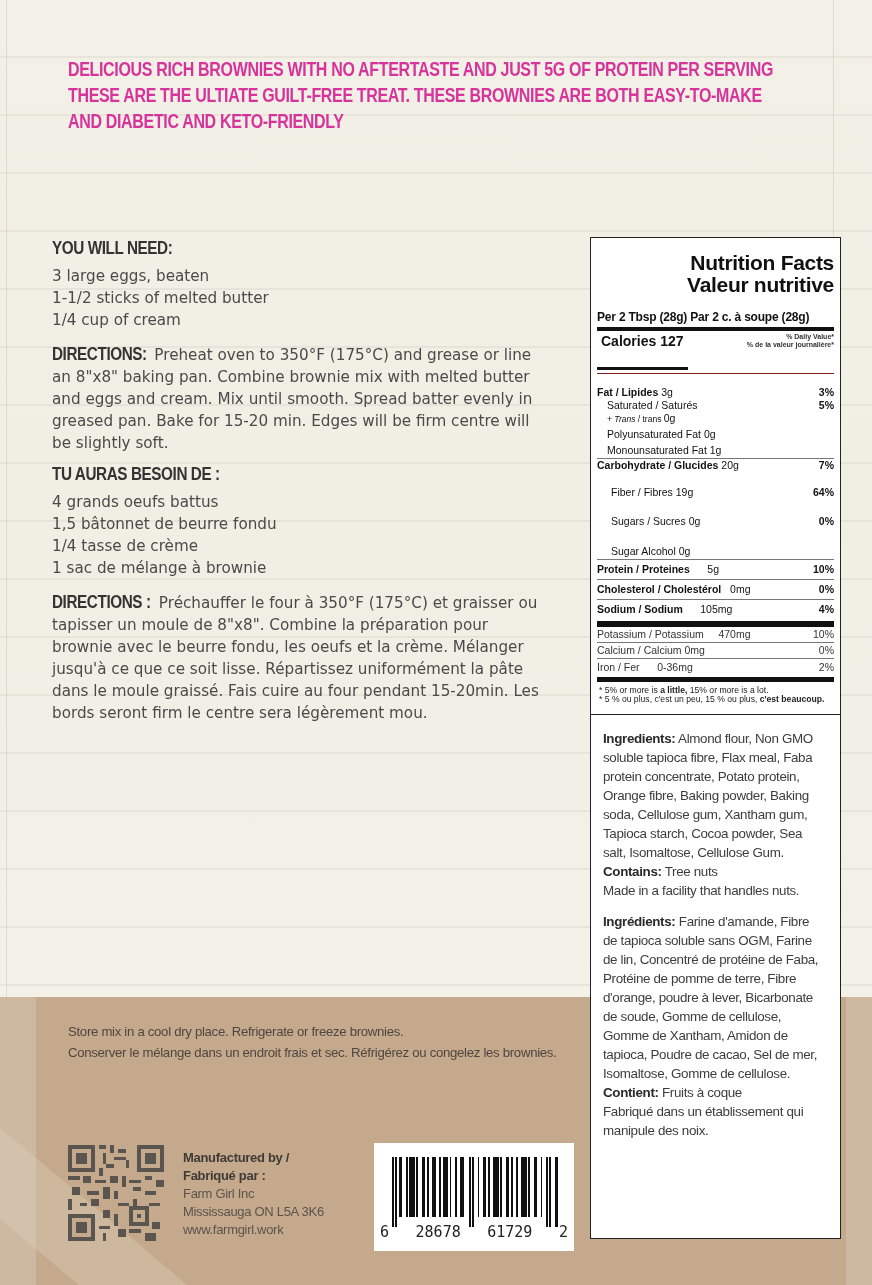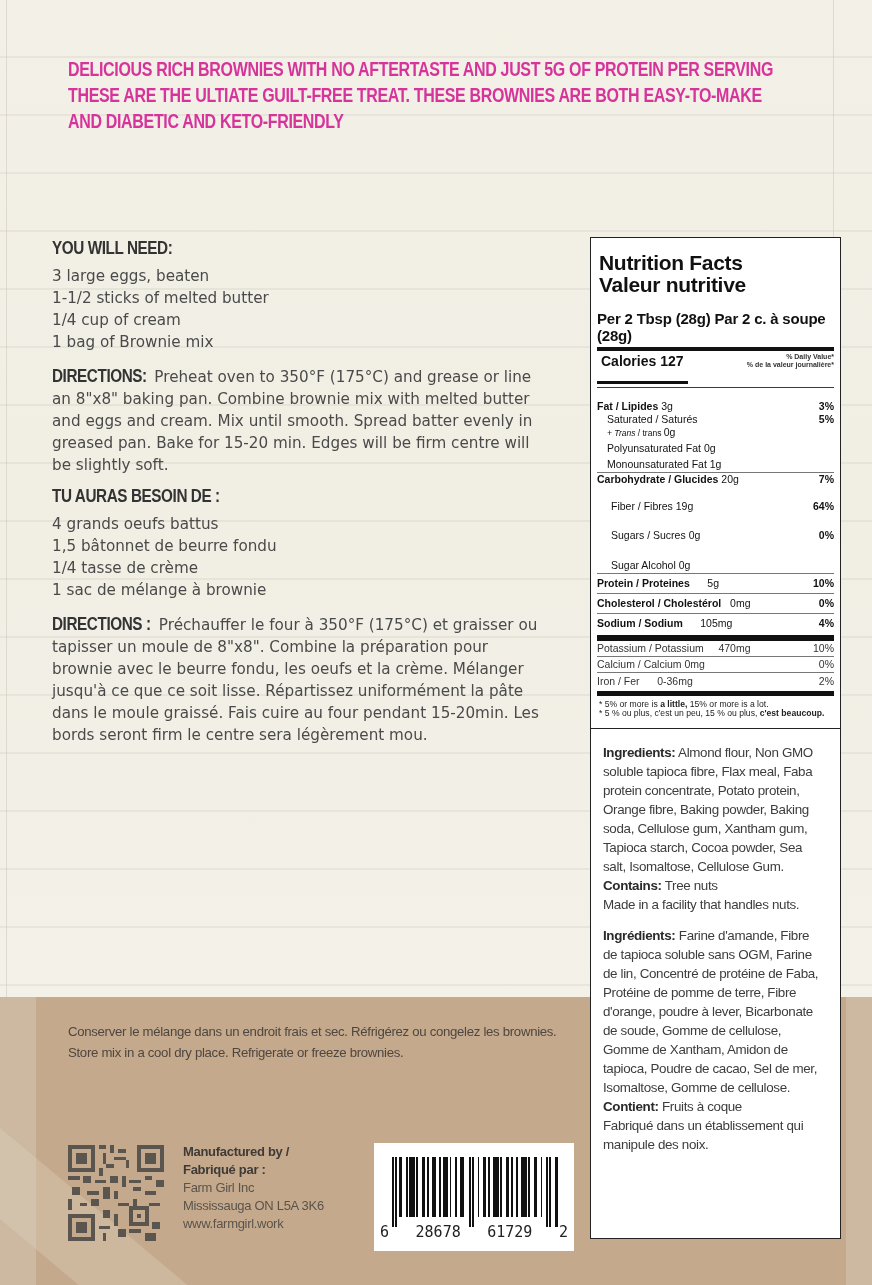--- a/index.html
+++ b/index.html
@@ -45,24 +45,24 @@
   .dir { margin-top: 12px; font-size: 15.2px; line-height: 22px; color: #4a4a4a; }
   .dir .heading { margin-right: -14px; }
   .section-fr { margin-top: 10px; }
 
   .nf {
     position: absolute; left: 590px; top: 237px; width: 251px; height: 1002px;
     background: #fff; border: 1.5px solid #222;
     font-family: "Liberation Sans", sans-serif; color: #111;
   }
   .nf-inner { padding: 14px 6px 0 6px; }
-  .nf-title { font-size: 21px; font-weight: bold; line-height: 22px; letter-spacing: -0.3px; padding-left: 2px; }
-  .nf-serv { margin-top: 14px; font-size: 15px; font-weight: bold; border-bottom: 4px solid #111; padding-bottom: 3px; letter-spacing: -0.2px; }
+  .nf-title { font-size: 21px; font-weight: bold; line-height: 22px; letter-spacing: -0.3px; padding-left: 2px; text-align: right; }
+  .nf-serv { margin-top: 14px; font-size: 12px; font-weight: bold; border-bottom: 4px solid #111; padding-bottom: 3px; letter-spacing: -0.2px; }
   .nf-cal { display: flex; justify-content: space-between; align-items: flex-start; padding-top: 2px; }
-  .nf-cal .cal { font-size: 14px; font-weight: bold; border-bottom: 3px solid #111; padding: 0 4px 12px 4px; }
+  .nf-cal .cal { font-size: 14px; font-weight: bold; border-bottom: 3px solid #111; padding: 0 4px 18px 4px; }
   .nf-cal .dv { font-size: 7px; font-weight: bold; text-align: right; line-height: 8px; color: #333; }
   .row { display: flex; justify-content: space-between; font-size: 10.5px; line-height: 13px; }
   .row .pct { font-weight: bold; }
   .row.b .lbl { font-weight: bold; }
   .row .amt { font-weight: normal; }
   .ind1 { padding-left: 10px; }
   .ind2 { padding-left: 14px; margin-top: 13px; }
   .sep { border-top: 1px solid #777; }
   .sep-thick { border-top: 6px solid #111; margin-top: 2px; }
   .row.mineral { font-weight: normal; color: #333; }
@@ -92,21 +92,21 @@
   .bottom .edgeR { position: absolute; right: 0; top: 0; width: 26px; height: 288px; background: rgba(210,195,175,0.6); }
   .storage {
     position: absolute; left: 68px; top: 24px; width: 500px;
     font-family: "Liberation Sans", sans-serif; font-size: 13.2px; line-height: 21px; color: #4e4640;
     letter-spacing: -0.3px;
   }
   .qr {
     position: absolute; left: 68px; top: 148px; width: 96px; height: 96px;
   }
   .mfr {
-    position: absolute; left: 183px; top: 146px; width: 160px;
+    position: absolute; left: 183px; top: 152px; width: 160px;
     font-family: "Liberation Sans", sans-serif; font-size: 13px; line-height: 18px; color: #5a534c; letter-spacing: -0.3px;
   }
   .mfr b { color: #3e3a36; }
   .barcode {
     position: absolute; left: 374px; top: 146px; width: 200px; height: 108px;
     background: #fff;
   }
   .bars { position: absolute; left: 18px; top: 14px; width: 166px; height: 70px; }
   .bc-num {
     position: absolute; left: 6px; top: 80px; width: 188px;
@@ -125,21 +125,20 @@
   <div>AND DIABETIC AND KETO-FRIENDLY</div>
 </div>
 
 <div class="left">
   <div>
     <span class="heading">YOU WILL NEED:</span>
     <div class="ing-list">
       <div>3 large eggs, beaten</div>
       <div>1-1/2 sticks of melted butter</div>
       <div>1/4 cup of cream</div>
-      <div>1 bag of Brownie mix</div>
     </div>
     <div class="dir">
       <span class="heading">DIRECTIONS:</span>
       <span>Preheat oven to 350°F (175°C) and grease or line an 8"x8" baking pan. Combine brownie mix with melted butter and eggs and cream. Mix until smooth. Spread batter evenly in greased pan. Bake for 15-20 min. Edges will be firm centre will be slightly soft.</span>
     </div>
   </div>
 
   <div class="section-fr">
     <span class="heading">TU AURAS BESOIN DE :</span>
     <div class="ing-list">
@@ -155,22 +154,22 @@
   </div>
 </div>
 
 <div class="bottom">
   <div class="edgeL"></div>
   <div class="edgeR"></div>
   <div class="stripe"></div>
   <div class="stripe2"></div>
 
   <div class="storage">
+    <div>Store mix in a cool dry place. Refrigerate or freeze brownies.</div>
     <div>Conserver le mélange dans un endroit frais et sec. Réfrigérez ou congelez les brownies.</div>
-    <div>Store mix in a cool dry place. Refrigerate or freeze brownies.</div>
   </div>
 
   <svg class="qr" viewBox="0 0 25 25" shape-rendering="crispEdges">
     <g fill="#5b5550">
       <rect x="0" y="0" width="7" height="7"></rect>
         <rect x="1" y="1" width="5" height="5" fill="#c5a98c"></rect>
         <rect x="2" y="2" width="3" height="3"></rect>
       <rect x="18" y="0" width="7" height="7"></rect>
         <rect x="19" y="1" width="5" height="5" fill="#c5a98c"></rect>
         <rect x="20" y="2" width="3" height="3"></rect>

